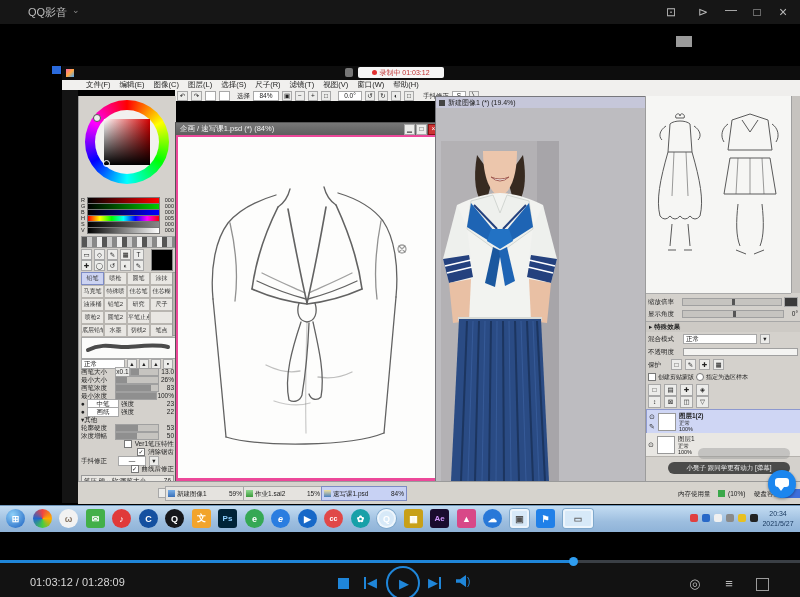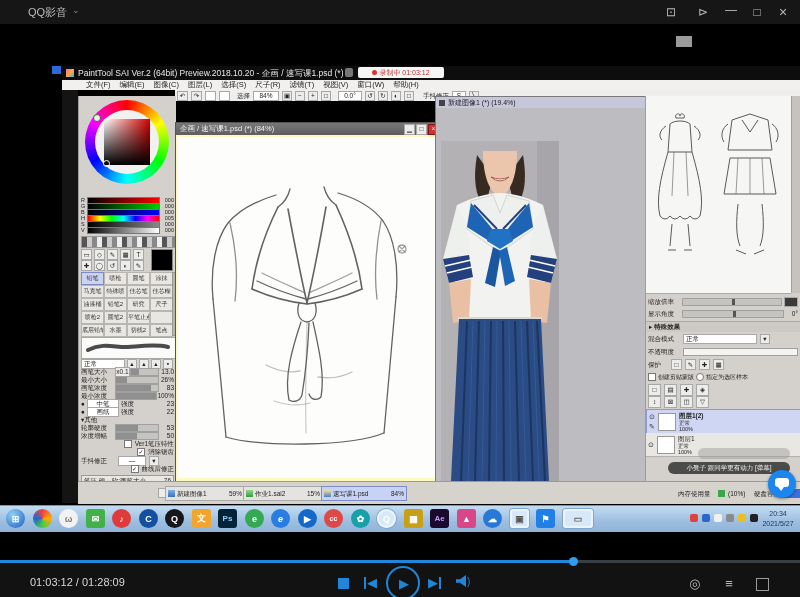--- a/index.html
+++ b/index.html
@@ -76,21 +76,20 @@
     <span class="a pico" style="left:772px;top:4px;font-size:14px;">×</span>
   </div>
 
   <div class="a" style="left:0;top:24px;width:800px;height:508px;background:#000;">
 
     <div class="a" style="left:52px;top:42px;width:9px;height:8px;background:#2a6adc;"></div>
     <div class="a" style="left:676px;top:12px;width:16px;height:11px;background:#9a9a9a;"></div>
 
     <div class="a sai-bar" style="left:62px;top:42px;width:738px;height:14px;">
       <span class="a" style="left:4px;top:3px;width:8px;height:8px;background:linear-gradient(135deg,#f6a,#fa4 50%,#4af);"></span>
-      <span class="a" style="left:16px;top:0;">PaintTool SAI Ver.2 (64bit) Preview.2018.10.20 - 企画 / 速写课1.psd (*)</span>
       <span class="a" style="left:283px;top:2px;width:8px;height:9px;background:#777;border-radius:2px;"></span>
       <span class="a f" style="left:296px;top:1px;width:86px;height:11px;background:#f5f5f5;border-radius:2px;justify-content:center;">
         <span style="width:5px;height:5px;border-radius:50%;background:#e03030;margin-right:2px;"></span>
         <span style="font-size:7px;color:#c03030;">录制中 01:03:12</span>
       </span>
     </div>
 
     <div class="a menu f" style="left:62px;top:56px;width:738px;height:10px;padding-left:24px;gap:9px;">
       <span>文件(F)</span>
       <span>编辑(E)</span>
@@ -304,21 +303,21 @@
             <span class="chk">✓</span>
             <span class="lbl">曲线后修正</span>
           </div>
         <div class="f" style="height:10px;border:1px solid #9a9a9a;background:#e9e7e3;margin-top:2px;padding:0 2px;">
             <span class="lbl" style="flex:1;">笔压 硬⇔软:画笔大小</span>
             <span class="lbl">76</span>
           </div>
       </div>
     </div>
 
-    <div class="a" style="left:175px;top:98px;width:265px;height:358px;background:#fef9c3;border:1px solid #555;">
+    <div class="a" style="left:175px;top:98px;width:265px;height:358px;background:#ec4899;border:1px solid #555;">
       <div class="a f" style="left:0;top:0;right:0;height:12px;background:linear-gradient(#787878,#5e5e5e);color:#f2f2f2;font-size:7.5px;padding-left:4px;">
         <span style="flex:1;">企画 / 速写课1.psd (*) (84%)</span>
         <span class="tbx" style="width:9px;height:9px;margin-right:1px;">▁</span>
         <span class="tbx" style="width:9px;height:9px;margin-right:1px;">□</span>
         <span class="tbx" style="width:9px;height:9px;margin-right:2px;background:#c33;color:#fff;border-color:#811;">×</span>
       </div>
       <div class="a" style="left:2px;top:14px;width:259px;height:341px;background:#fdfdfc;">
         <svg width="259" height="341" viewBox="0 0 259 341">
           <g fill="none" stroke="#3c3c3c" stroke-width="1.3" stroke-linecap="round" opacity="0.8">
 

